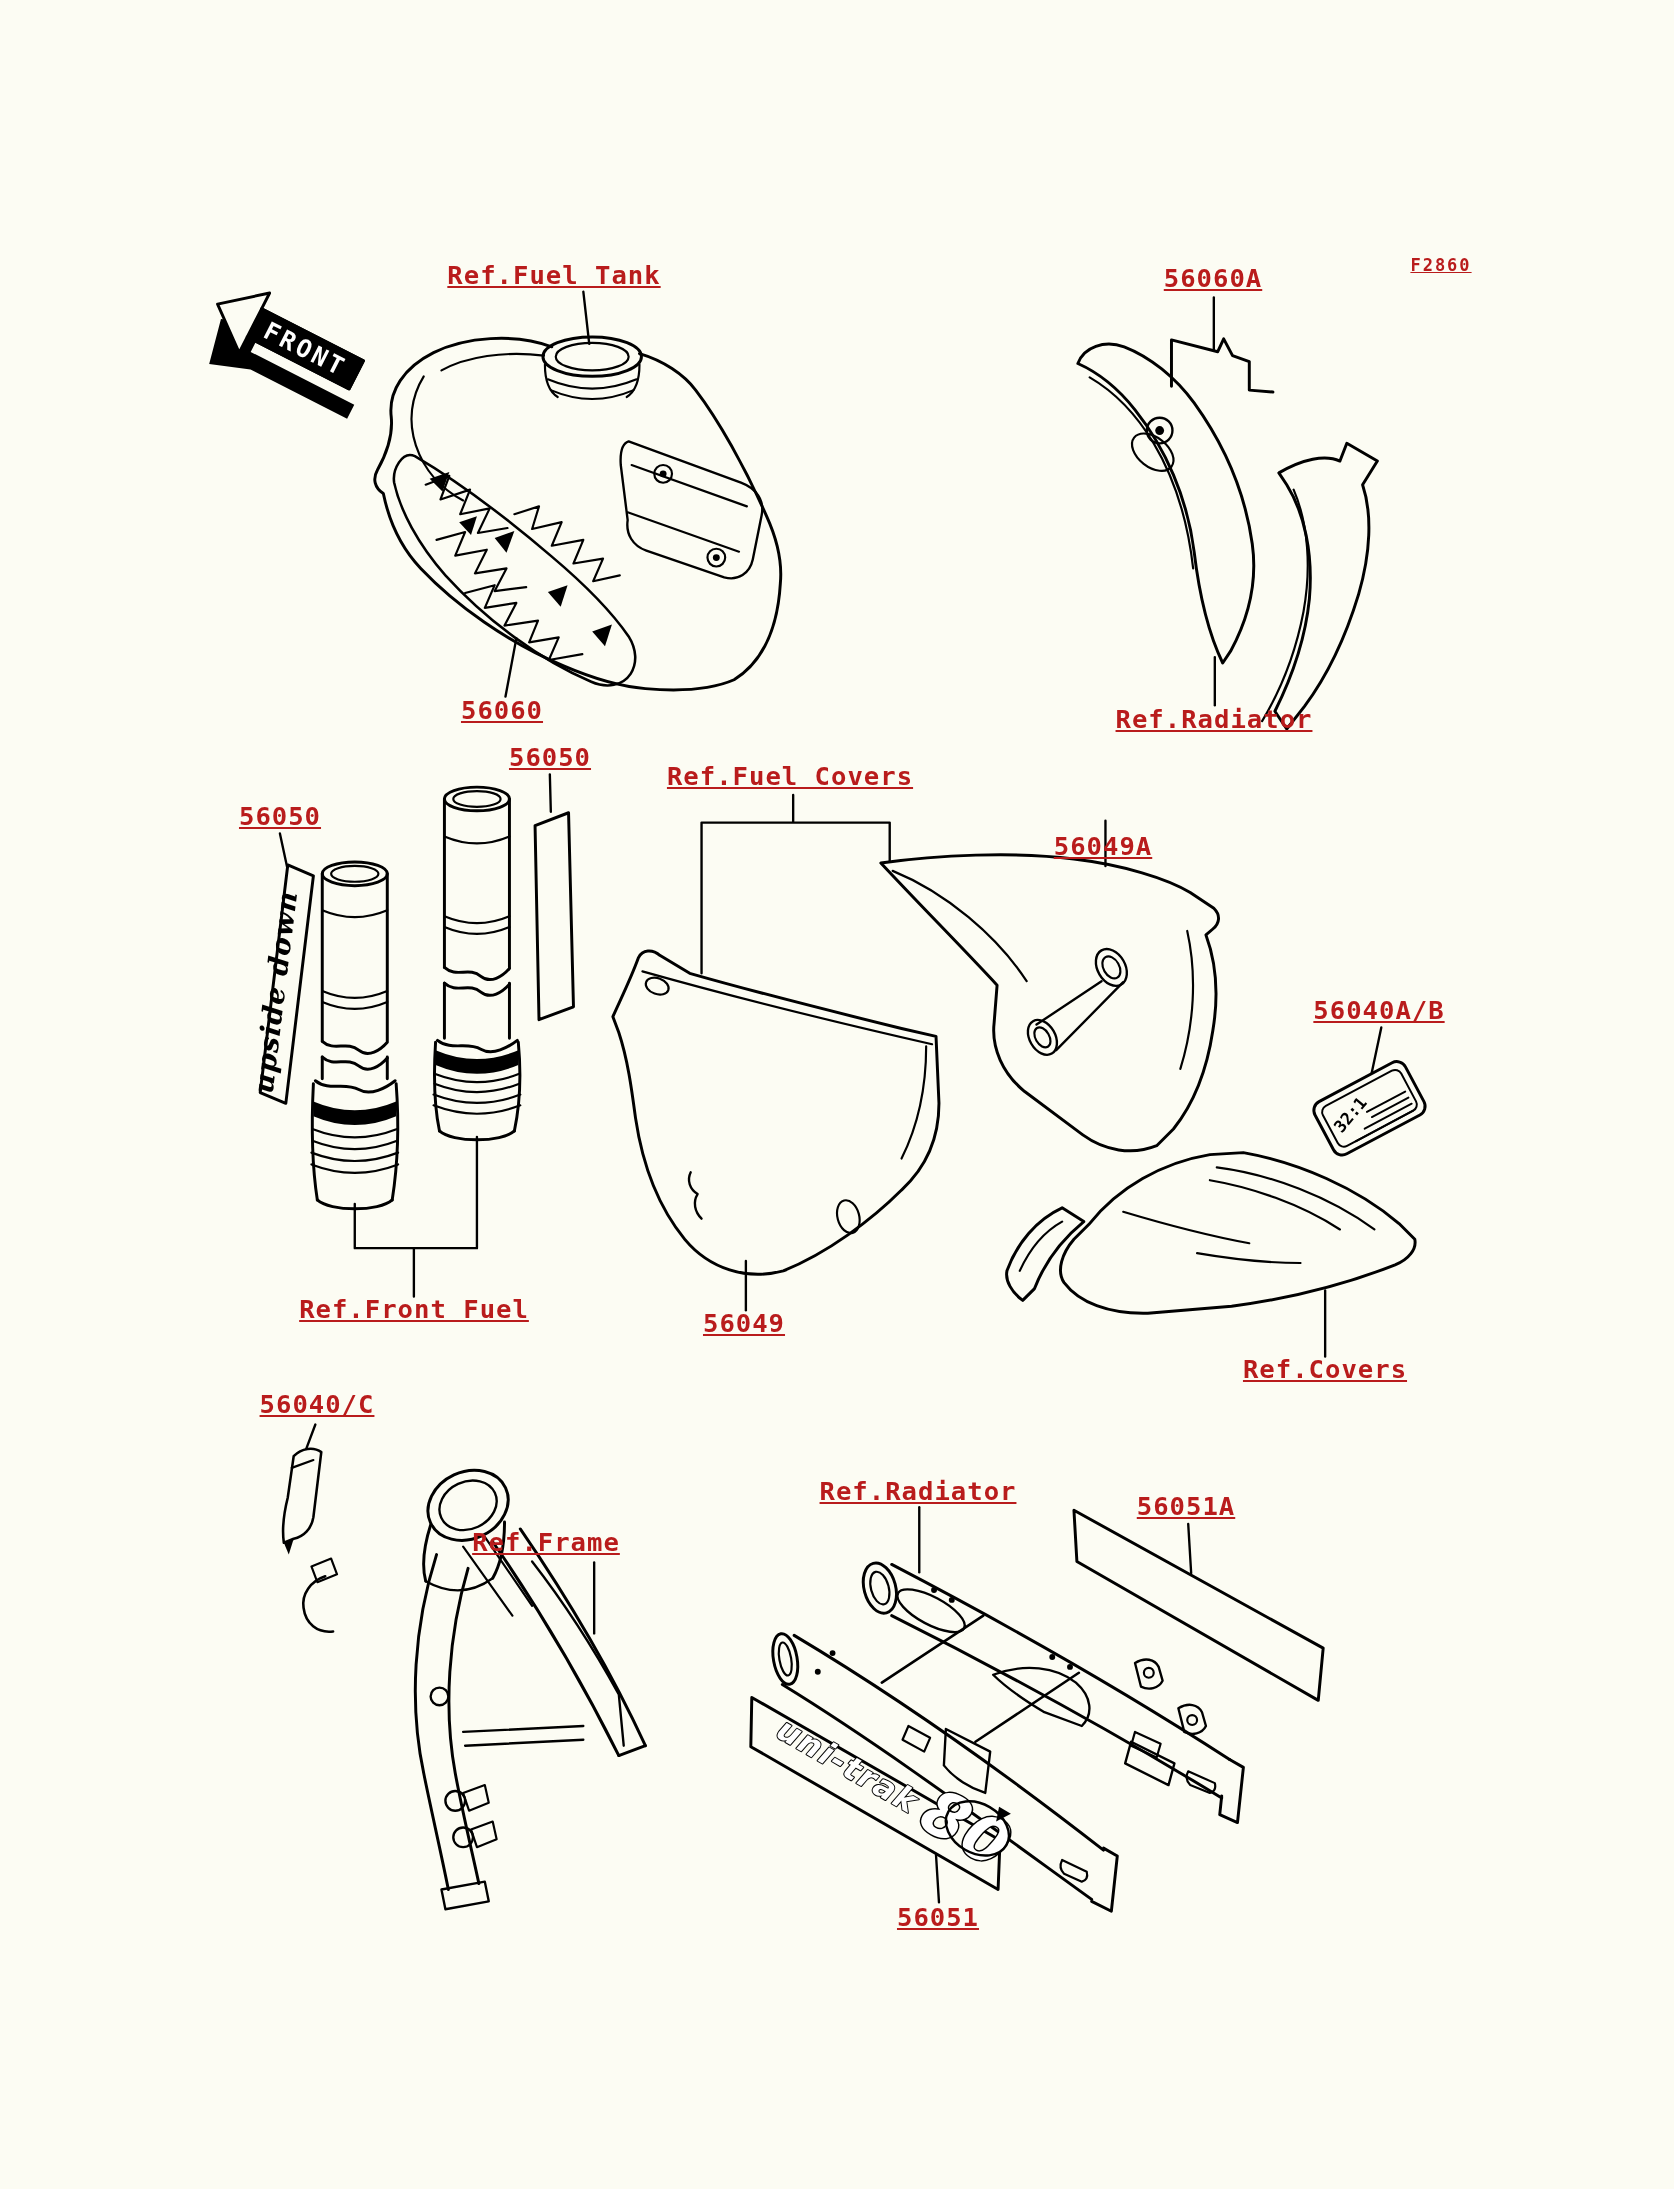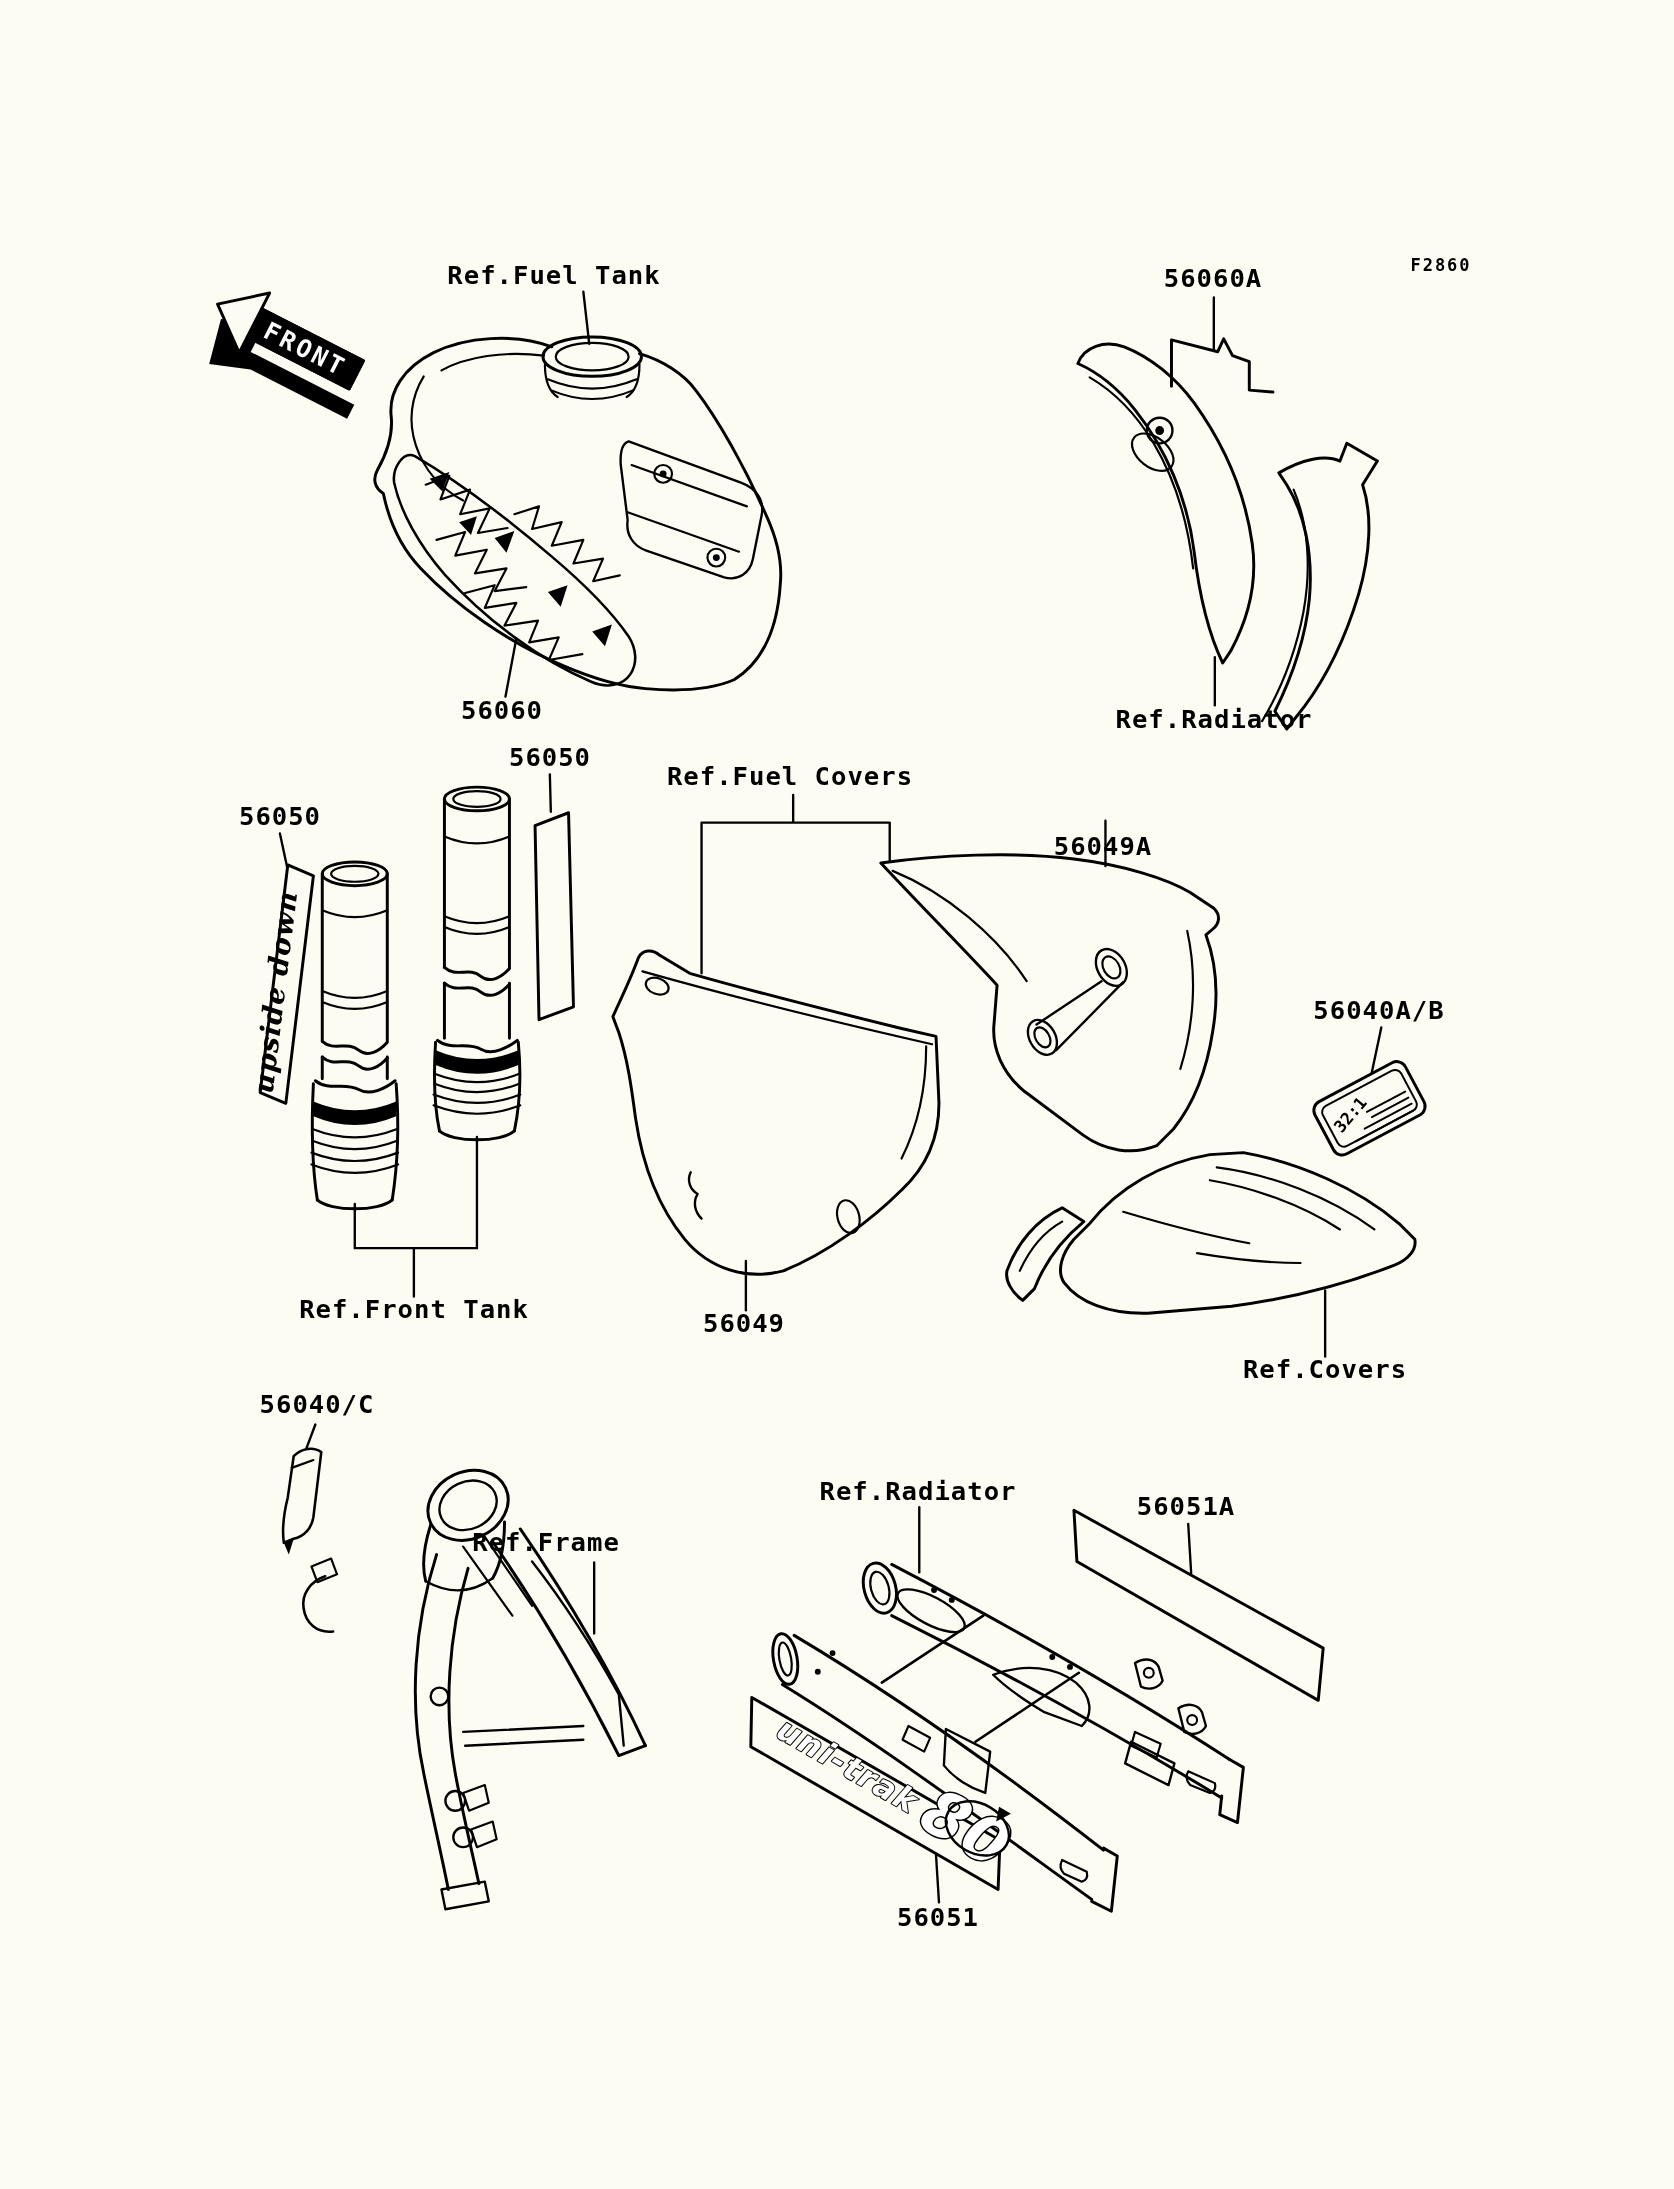--- a/index.html
+++ b/index.html
@@ -1,20 +1,20 @@
 <!DOCTYPE html>
 <html><head>
 <meta charset="utf-8">
 <style>
   html,body{margin:0;padding:0;background:#fcfcf3;}
   #canvas{position:relative;width:1675px;height:2190px;background:#fcfcf3;overflow:hidden;
           font-family:"DejaVu Sans Mono",monospace;}
   #art{position:absolute;left:0;top:0;}
   .lbl{position:absolute;transform:translateX(-50%);white-space:nowrap;
-       font:bold 25.6px "DejaVu Sans Mono",monospace;letter-spacing:1px;color:#000000;line-height:1;}
+       font:bold 25.6px "DejaVu Sans Mono",monospace;letter-spacing:1px;color:#b91c1c;line-height:1;text-decoration:underline;}
   .lbl.small{font-size:17px;letter-spacing:2px;}
   svg *{vector-effect:none;}
 </style>
 </head>
 <body>
 
 <div id="canvas">
 
 <svg id="art" width="1675" height="2190" viewBox="0 0 1700 2223" fill="none" stroke="#000" stroke-width="3" stroke-linecap="round" stroke-linejoin="round">
 
@@ -268,21 +268,21 @@
     <ellipse cx="992" cy="1856" rx="34" ry="25" transform="rotate(30 992 1856)" stroke-width="2.5"></ellipse>
     <path d="M1014,1834 L1026,1841 L1011,1849 Z" fill="#000" stroke="none"></path>
   </g>
 </svg>
 
   <div class="lbl small" style="left:1441px;top:257px">F2860</div>
 
   <div class="lbl" style="left:554px;top:263px">Ref.Fuel Tank</div>
   <div class="lbl" style="left:1214px;top:707px">Ref.Radiator</div>
   <div class="lbl" style="left:790px;top:764px">Ref.Fuel Covers</div>
-  <div class="lbl" style="left:414px;top:1297px">Ref.Front Tank</div>
+  <div class="lbl" style="left:414px;top:1297px">Ref.Front Fuel</div>
   <div class="lbl" style="left:1325px;top:1357px">Ref.Covers</div>
   <div class="lbl" style="left:546px;top:1530px">Ref.Frame</div>
   <div class="lbl" style="left:918px;top:1479px">Ref.Radiator</div>
 
   <div class="lbl" style="left:502px;top:698px">56060</div>
   <div class="lbl" style="left:1213px;top:266px">56060A</div>
   <div class="lbl" style="left:280px;top:804px">56050</div>
   <div class="lbl" style="left:550px;top:745px">56050</div>
   <div class="lbl" style="left:744px;top:1311px">56049</div>
   <div class="lbl" style="left:1103px;top:834px">56049A</div>

